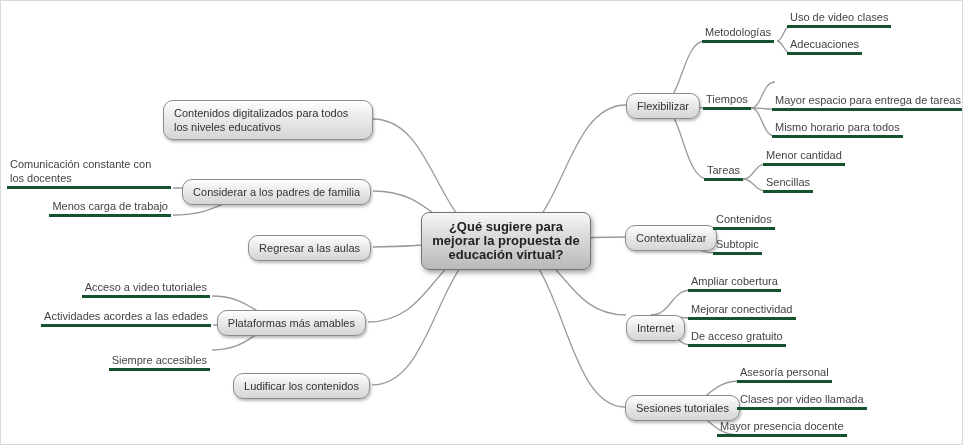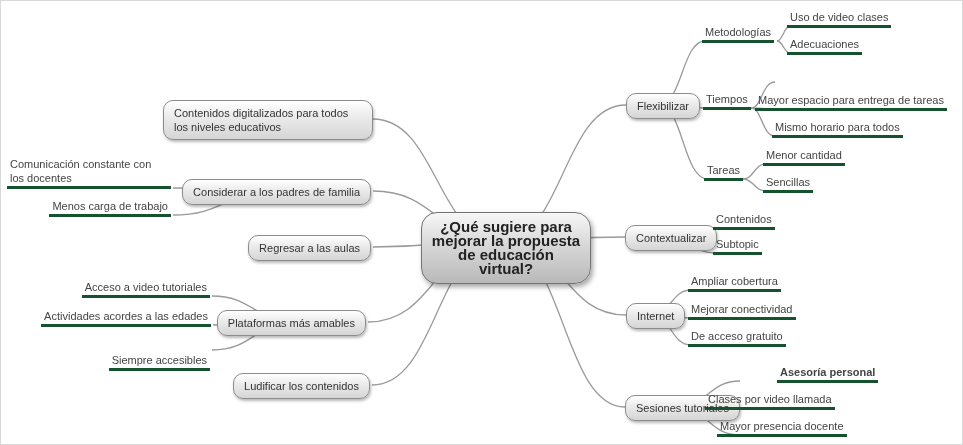--- a/index.html
+++ b/index.html
@@ -22,24 +22,24 @@
     padding:5px 10px;
     font-size:11px;line-height:14px;color:#333;
     box-shadow:1px 2px 3px rgba(0,0,0,0.28);
     white-space:nowrap;
   }
   .lvl1.wrap{white-space:normal;width:188px;}
   .central{
     position:absolute;
     background:linear-gradient(#f7f7f7, #d8d8d8 45%, #b9b9b9);
     border:1px solid #737373;
-    border-radius:16px;
+    border-radius:8px;
     padding:7px 9px;
     width:150px;
-    font-size:15px;line-height:14px;font-weight:bold;color:#222;
+    font-size:13px;line-height:14px;font-weight:bold;color:#222;
     text-align:center;
     box-shadow:2px 3px 5px rgba(0,0,0,0.35);
   }
   .leaf{
     position:absolute;
     font-size:11px;line-height:14px;color:#444;
     padding:0 3px 1px 3px;
     border-bottom:3px solid #14532d;
     white-space:nowrap;
   }
@@ -102,38 +102,38 @@
   <div class="lvl1" style="right:592px;top:372px;">Ludificar los contenidos</div>
 
   <div class="leaf wrap" style="right:791px;top:156px;">Comunicación constante con los docentes</div>
   <div class="leaf" style="right:752px;top:279px;">Acceso a video tutoriales</div>
   <div class="leaf" style="right:791px;top:198px;">Menos carga de trabajo</div>
   <div class="leaf" style="right:751px;top:308px;">Actividades acordes a las edades</div>
   <div class="leaf" style="right:752px;top:333px;margin-top:19px;">Siempre accesibles</div>
 
   <div class="lvl1" style="left:625px;top:92px;">Flexibilizar</div>
   <div class="lvl1" style="left:624px;top:224px;">Contextualizar</div>
-  <div class="lvl1" style="left:625px;top:302px;">Internet</div>
+  <div class="lvl1" style="left:625px;top:314px;">Internet</div>
   <div class="lvl1" style="left:624px;top:394px;">Sesiones tutoriales</div>
 
   <div class="leaf" style="left:701px;top:24px;">Metodologías</div>
   <div class="leaf" style="left:702px;top:91px;">Tiempos</div>
   <div class="leaf" style="left:703px;top:162px;">Tareas</div>
 
   <div class="leaf" style="left:786px;top:9px;">Uso de video clases</div>
   <div class="leaf" style="left:786px;top:36px;">Adecuaciones</div>
-  <div class="leaf" style="left:754px;top:92px;text-align:right;">Mayor espacio para entrega de tareas</div>
+  <div class="leaf" style="left:771px;top:92px;text-align:right;">Mayor espacio para entrega de tareas</div>
   <div class="leaf" style="left:771px;top:119px;">Mismo horario para todos</div>
   <div class="leaf" style="left:762px;top:147px;">Menor cantidad</div>
   <div class="leaf" style="left:762px;top:174px;">Sencillas</div>
 
   <div class="leaf" style="left:712px;top:211px;">Contenidos</div>
   <div class="leaf" style="left:712px;top:236px;">Subtopic</div>
 
   <div class="leaf" style="left:687px;top:273px;">Ampliar cobertura</div>
   <div class="leaf" style="left:687px;top:301px;">Mejorar conectividad</div>
   <div class="leaf" style="left:687px;top:328px;">De acceso gratuito</div>
 
-  <div class="leaf" style="left:776px;top:364px;font-weight:bold;">Asesoría personal</div>
-  <div class="leaf" style="left:704px;top:391px;">Clases por video llamada</div>
+  <div class="leaf" style="left:736px;top:364px;">Asesoría personal</div>
+  <div class="leaf" style="left:736px;top:391px;">Clases por video llamada</div>
   <div class="leaf" style="left:716px;top:418px;">Mayor presencia docente</div>
 
 </div>
 
 </body></html>

